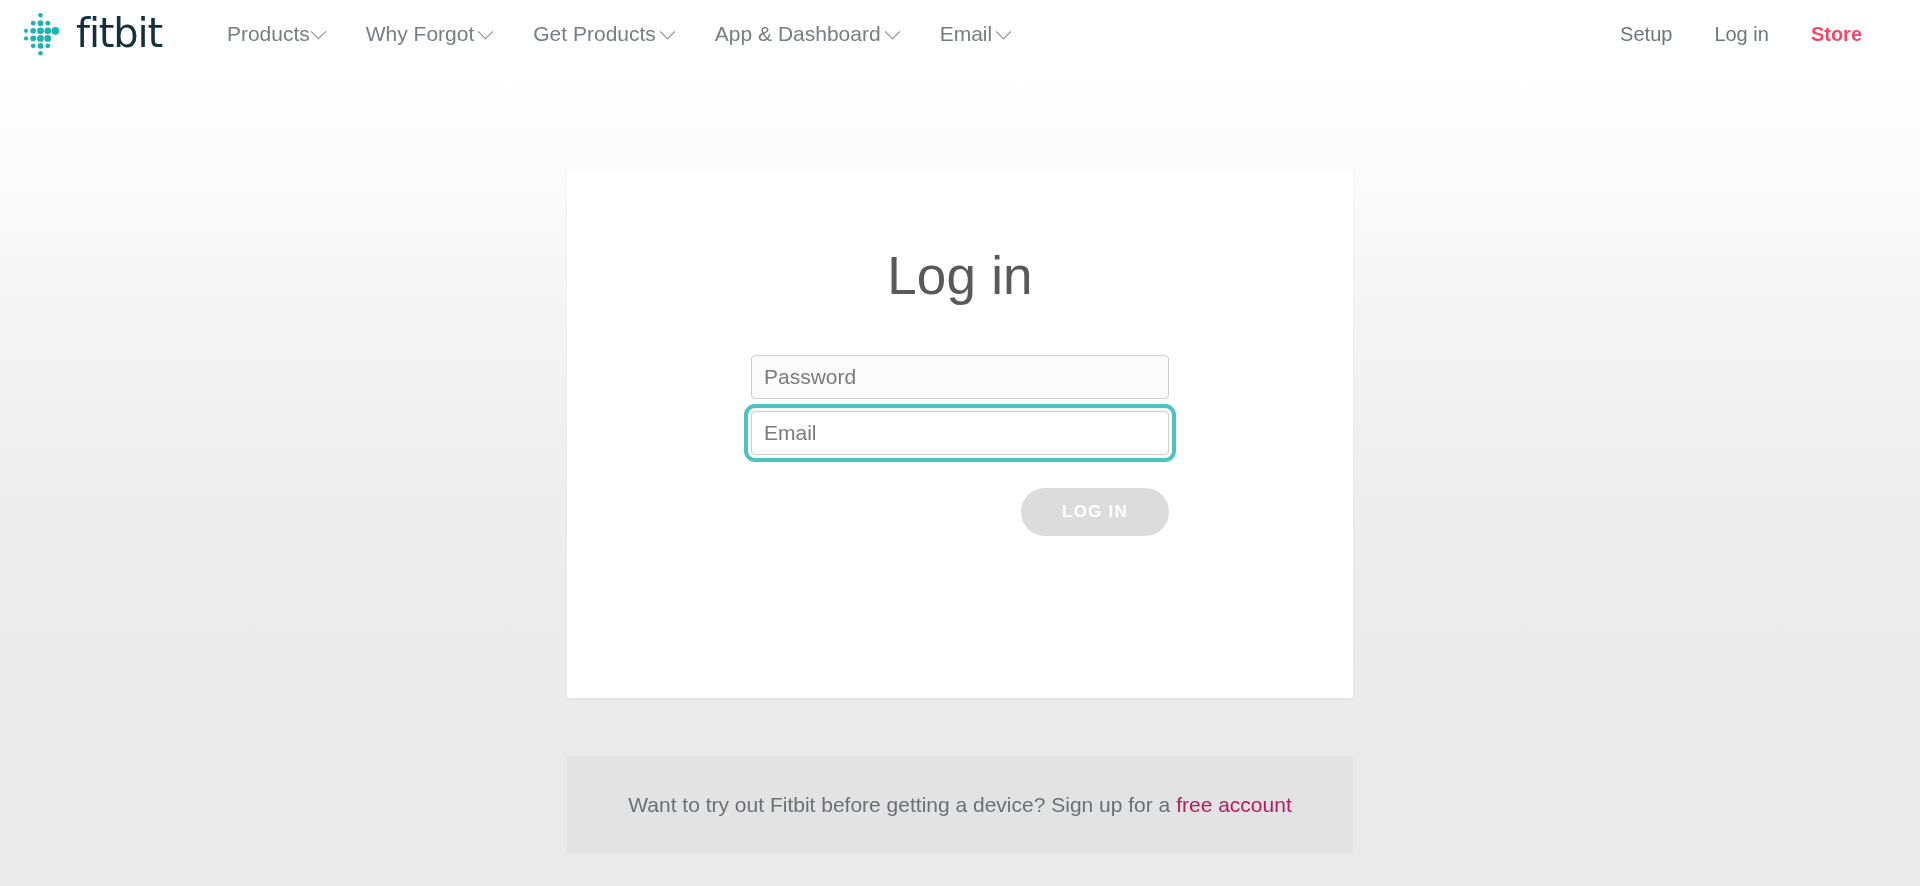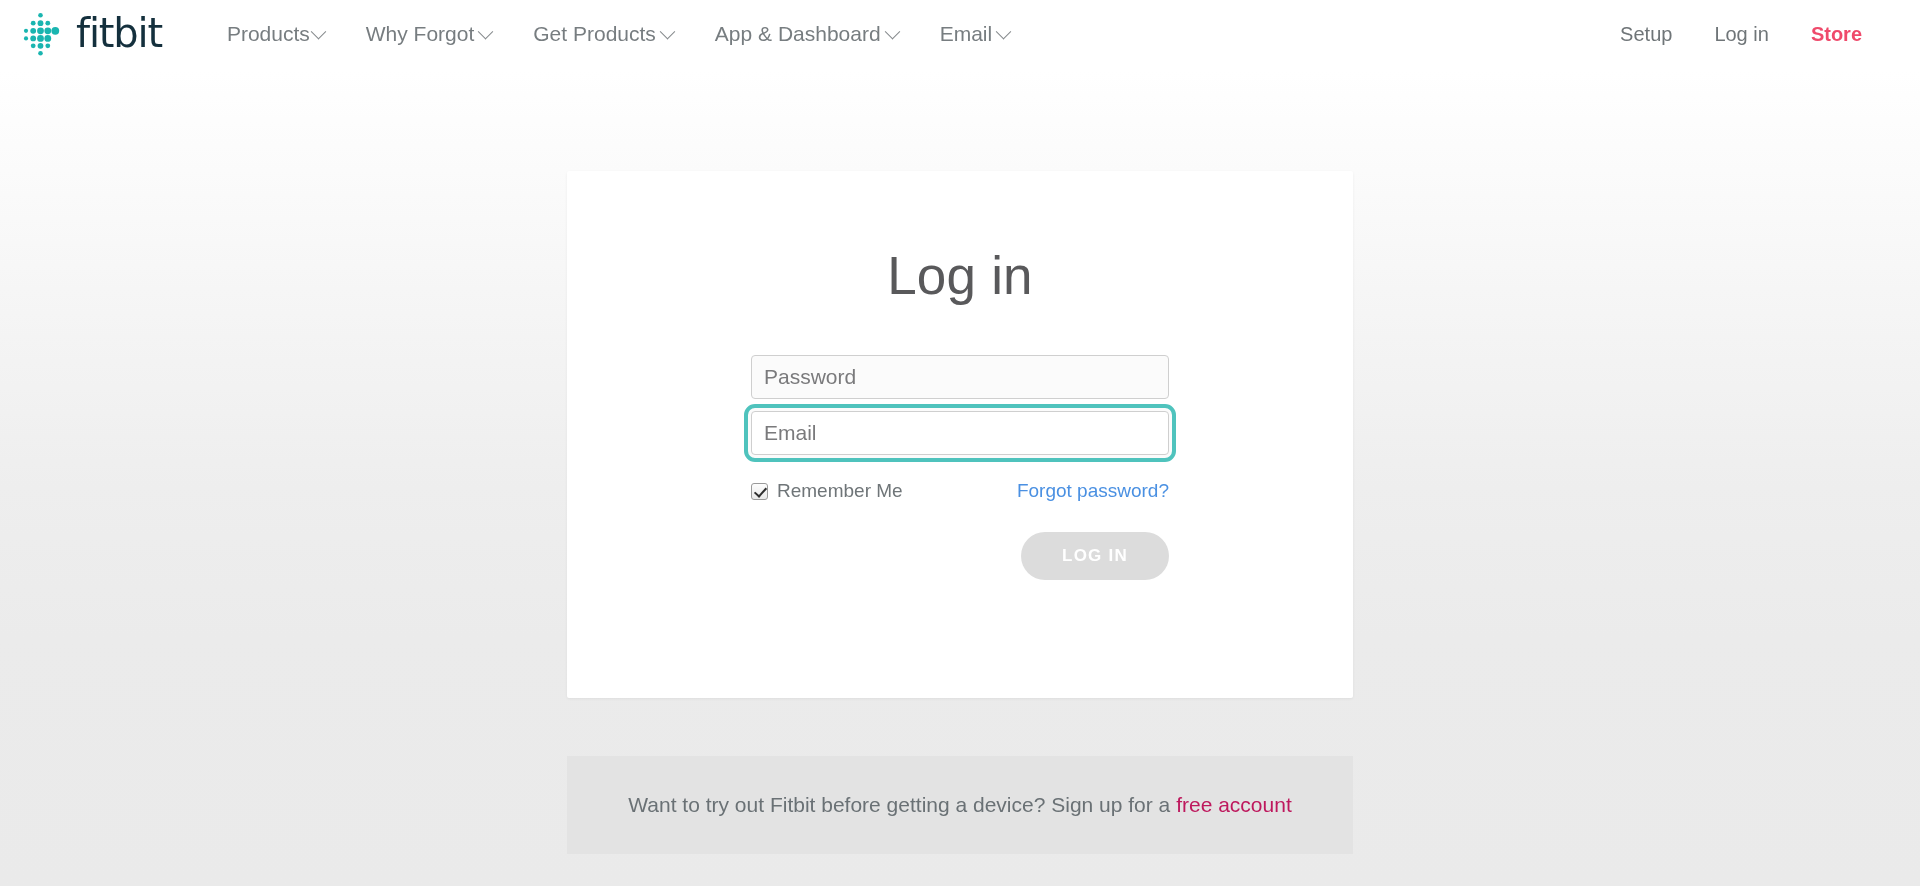--- a/index.html
+++ b/index.html
@@ -315,27 +315,20 @@
     <form class="form-area">
 
       <div class="field-wrap">
         <input class="text-input" type="password" autocomplete="off" placeholder="Password" style="">
       </div>
 
       <div class="field-wrap focused">
         <input class="text-input" type="text" autocomplete="off" placeholder="Email" style="">
       </div>
 
-      <div class="options-row">
-        <label class="remember-group">
-          <span class="checkbox-mac"></span>
-          <span class="remember-label">Remember Me</span>
-        </label>
-        <a class="forgot-link">Forgot password?</a>
-      </div>
 
       <div class="submit-row">
         <button class="login-button">LOG IN</button>
       </div>
 
     </form>
   </section>
 
   <section class="signup-banner">
     <p class="signup-text">

